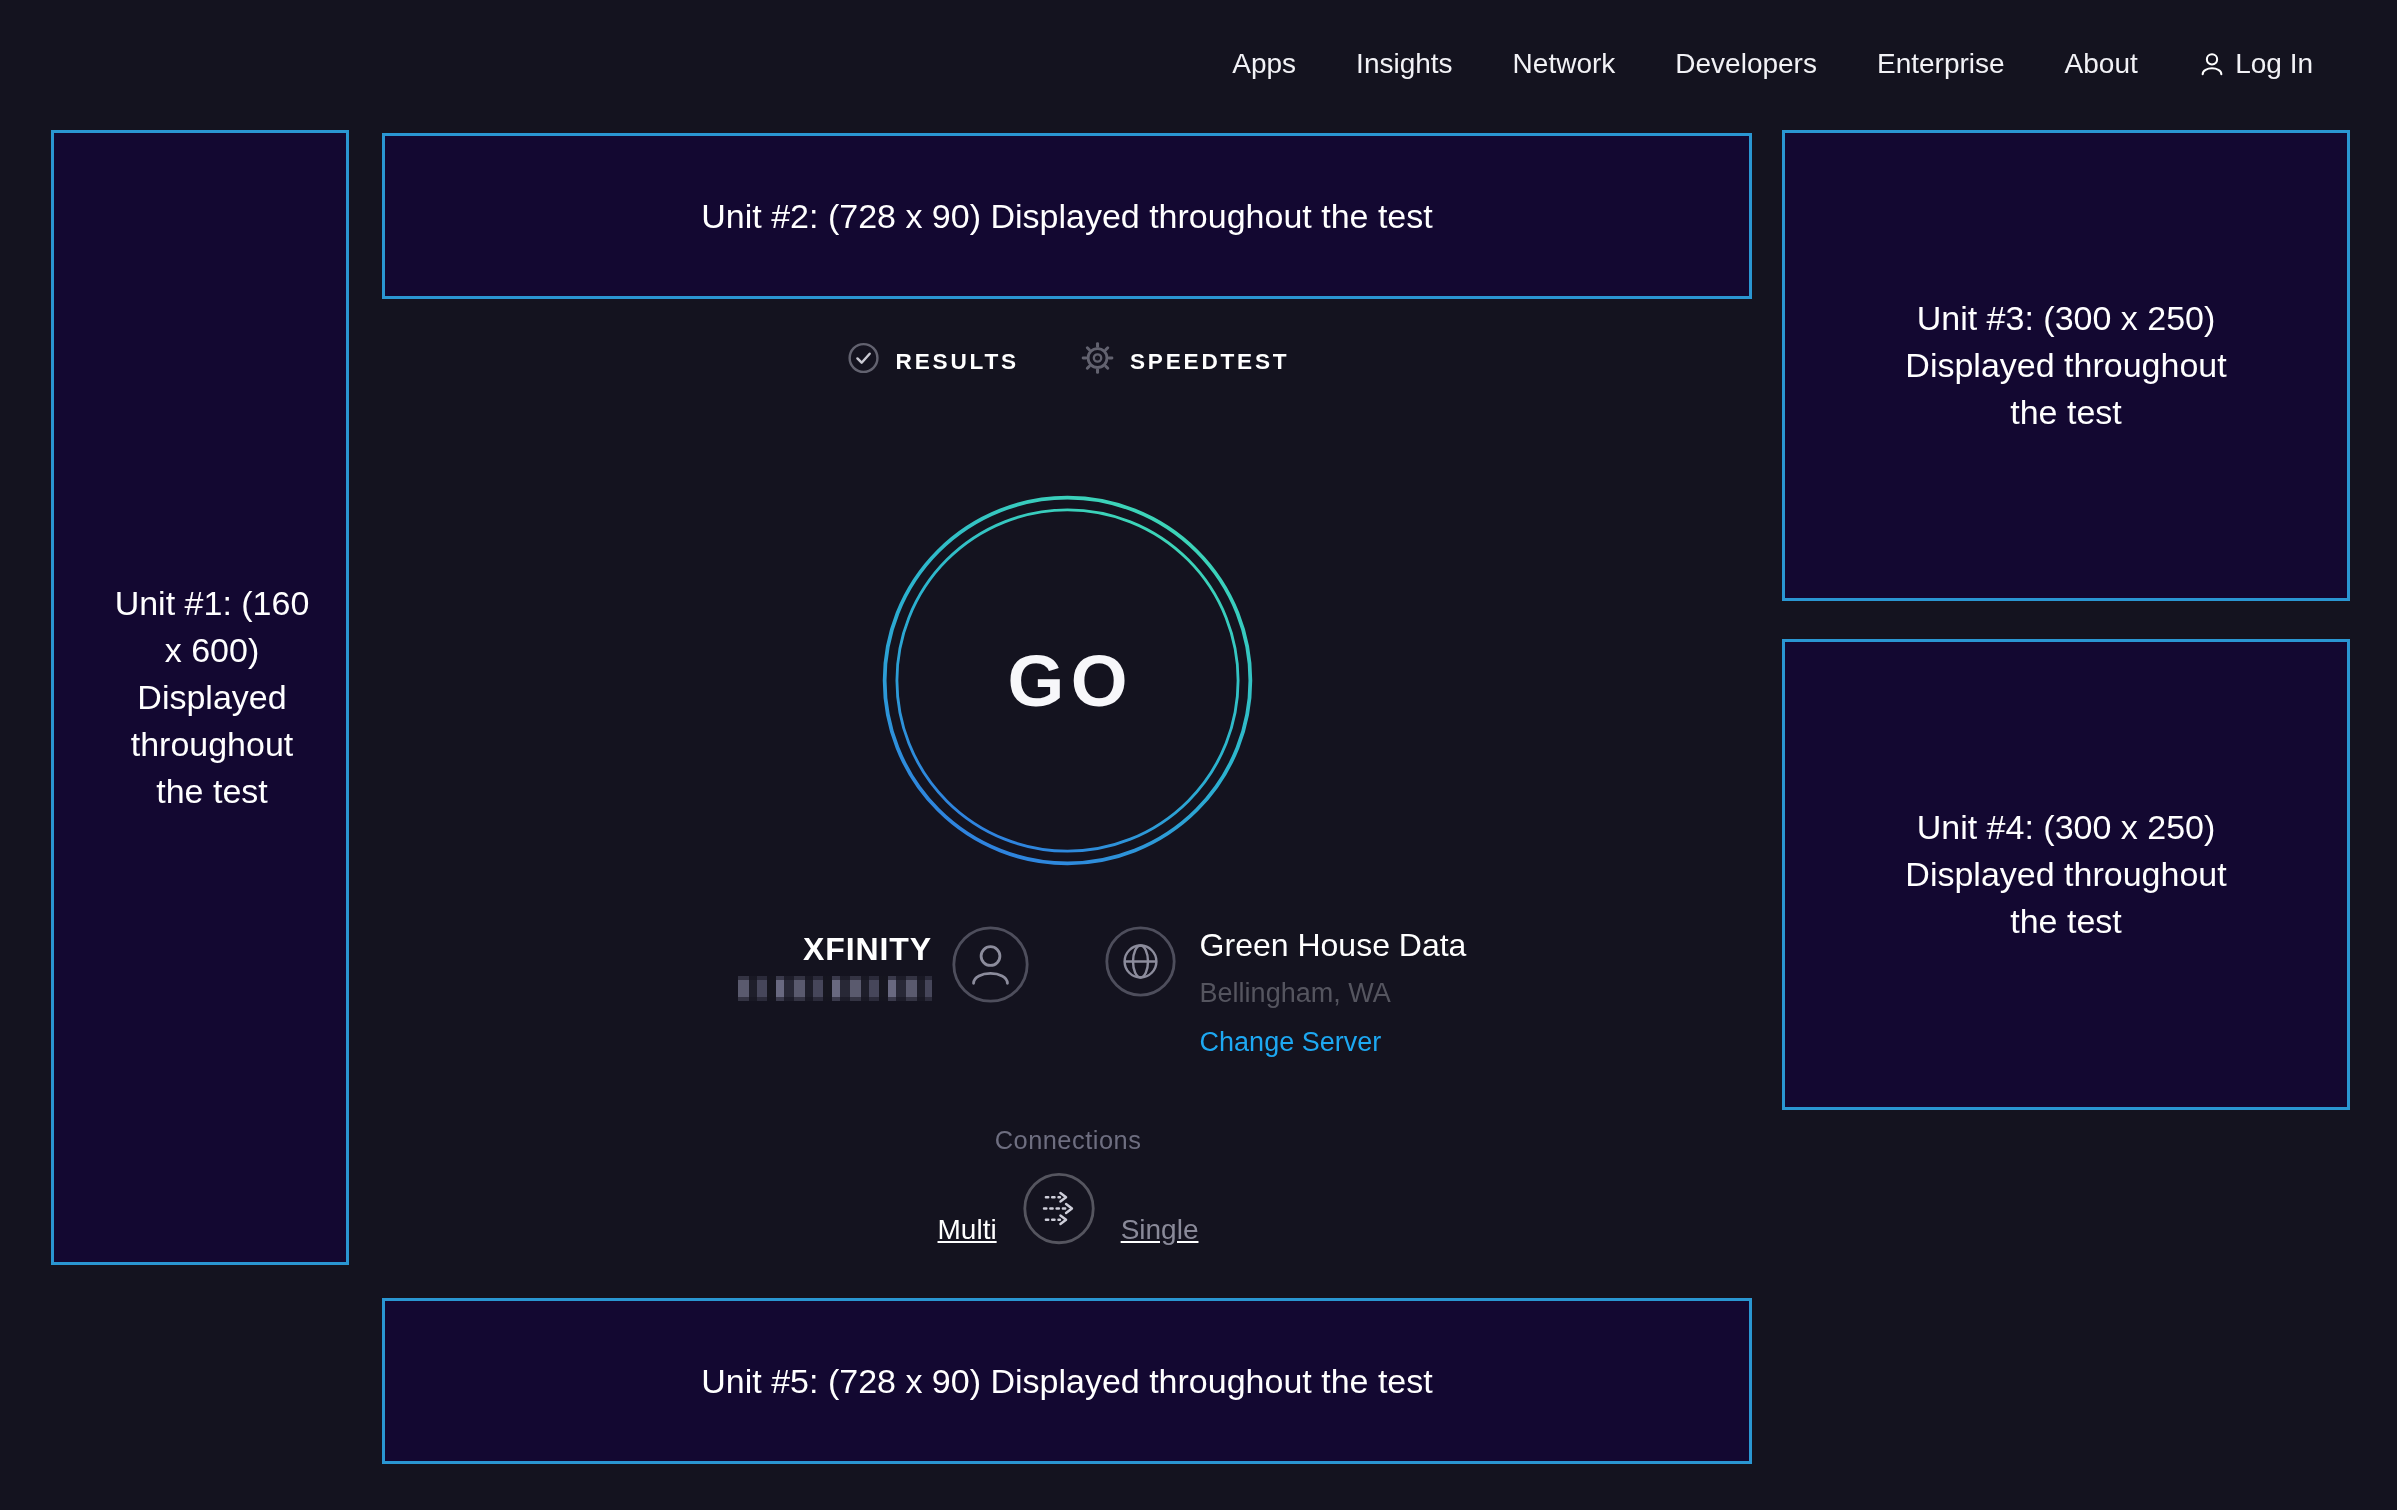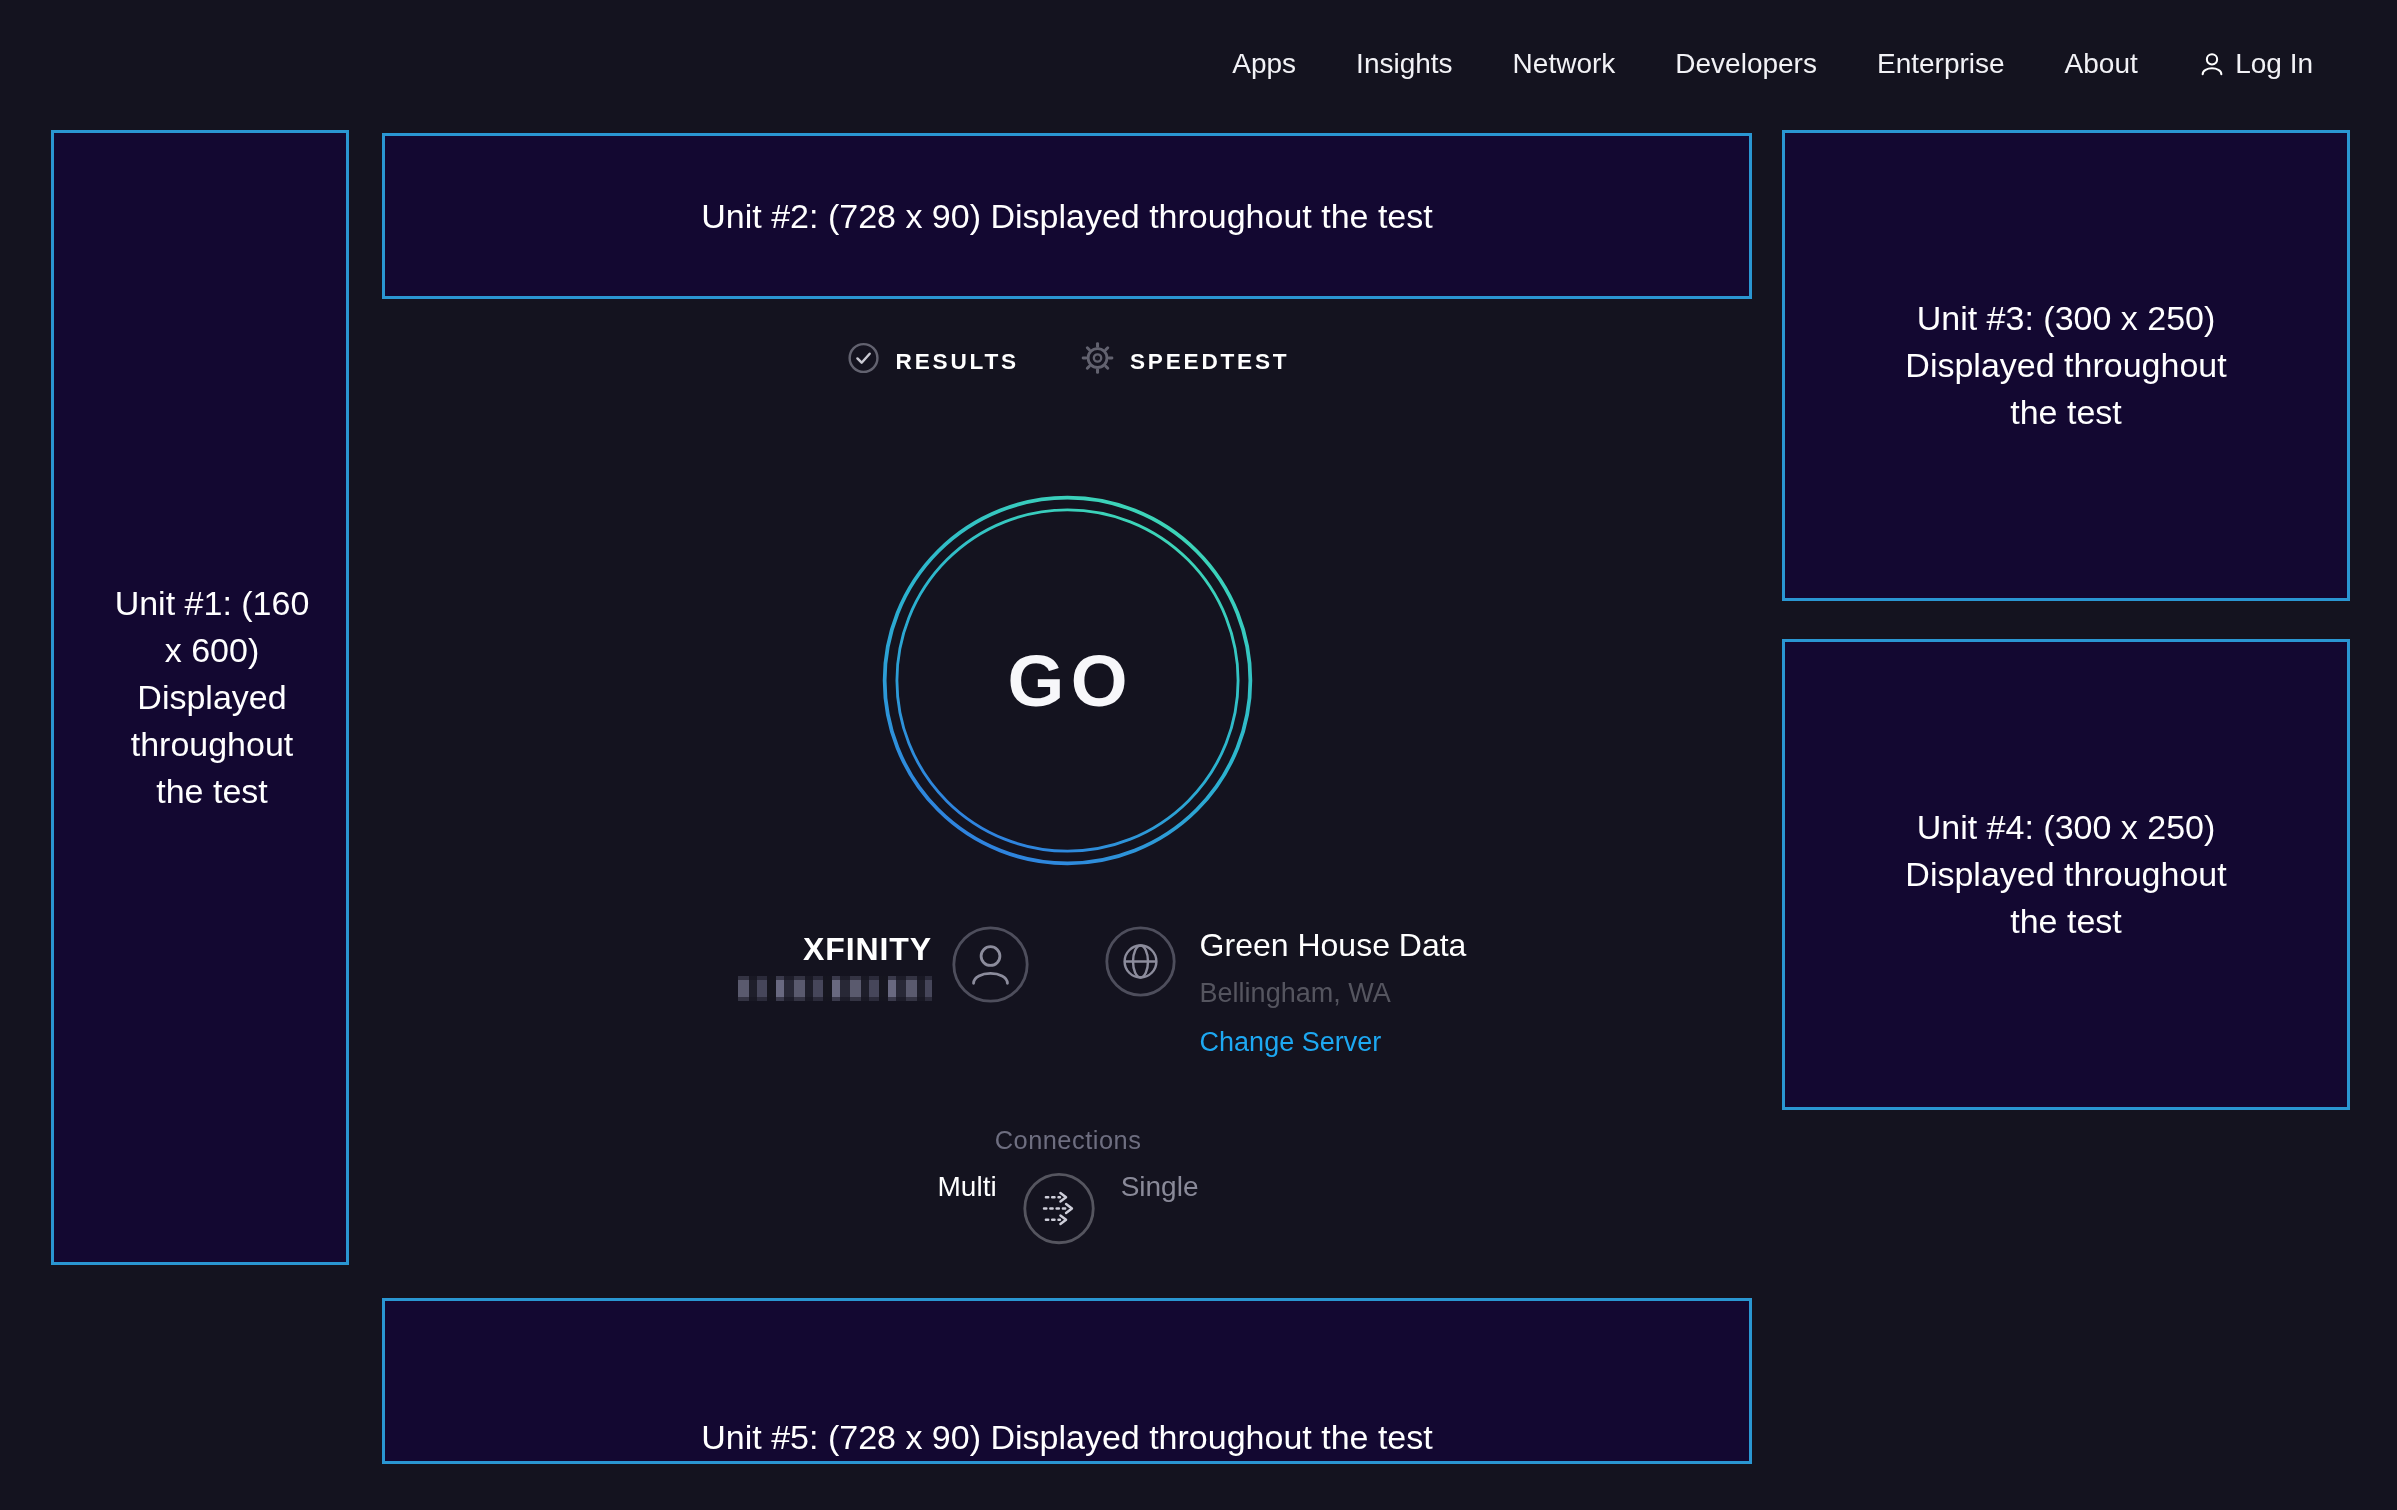--- a/index.html
+++ b/index.html
@@ -19,21 +19,21 @@
   
   .ad{position:absolute;background:#130831;border:3.8px solid #2a96d2;box-sizing:border-box;
       display:flex;align-items:center;justify-content:center;cursor:pointer;}
   .ad-text{color:#fff;font-size:34px;line-height:47px;text-align:center;}
   .ad1{left:51px;top:130px;width:298px;height:1135px;padding-left:24px;}
   .ad1 .ad-text{max-width:200px;}
   .ad2{left:382px;top:133px;width:1370px;height:166px;}
   .ad3{left:1782px;top:130px;width:568px;height:471px;}
   .ad3 .ad-text,.ad4 .ad-text{max-width:367px;}
   .ad4{left:1782px;top:639px;width:568px;height:471px;}
-  .ad5{left:382px;top:1298px;width:1370px;height:166px;align-items:flex-end;}
+  .ad5{left:382px;top:1298px;width:1370px;height:166px;}
 
   
   .tabs{position:absolute;top:341px;left:1068px;transform:translateX(-50%);
         display:flex;align-items:center;gap:62px;}
   .tab{display:flex;align-items:flex-end;gap:15px;cursor:pointer;}
   .tab-label{font-size:22.6px;font-weight:700;letter-spacing:2.8px;color:#fff;}
 
   
   .go-wrap{position:absolute;left:879px;top:492px;width:377px;height:377px;
            display:flex;align-items:center;justify-content:center;cursor:pointer;}
@@ -52,21 +52,21 @@
   .server-block{position:absolute;top:925px;left:1104px;display:flex;align-items:flex-start;gap:22.6px;}
   .server-text{display:flex;flex-direction:column;}
   .server-name{font-size:32px;color:#fff;line-height:41px;}
   .server-location{font-size:27px;color:#55555f;line-height:28px;margin-top:13px;}
   .server-change{font-size:27px;color:#1da8f2;line-height:28px;margin-top:21px;cursor:pointer;}
 
   
   .conn-label{position:absolute;top:1126px;left:1068px;transform:translateX(-50%);
               font-size:25.4px;color:#6e6e80;letter-spacing:0.5px;}
   .conn-row{position:absolute;top:1171px;left:1068px;transform:translateX(-50%);
-            display:flex;align-items:flex-start;gap:24.5px;}
+            display:flex;align-items:flex-end;gap:24.5px;text-decoration:underline;}
   .conn-multi{font-size:28px;color:#fff;cursor:pointer;}
   .conn-single{font-size:28px;color:#8a8a99;cursor:pointer;}
   .toggle{cursor:pointer;}
   svg{display:block;}
 </style>
 </head>
 <body>
 
 <div class="stage">
 

